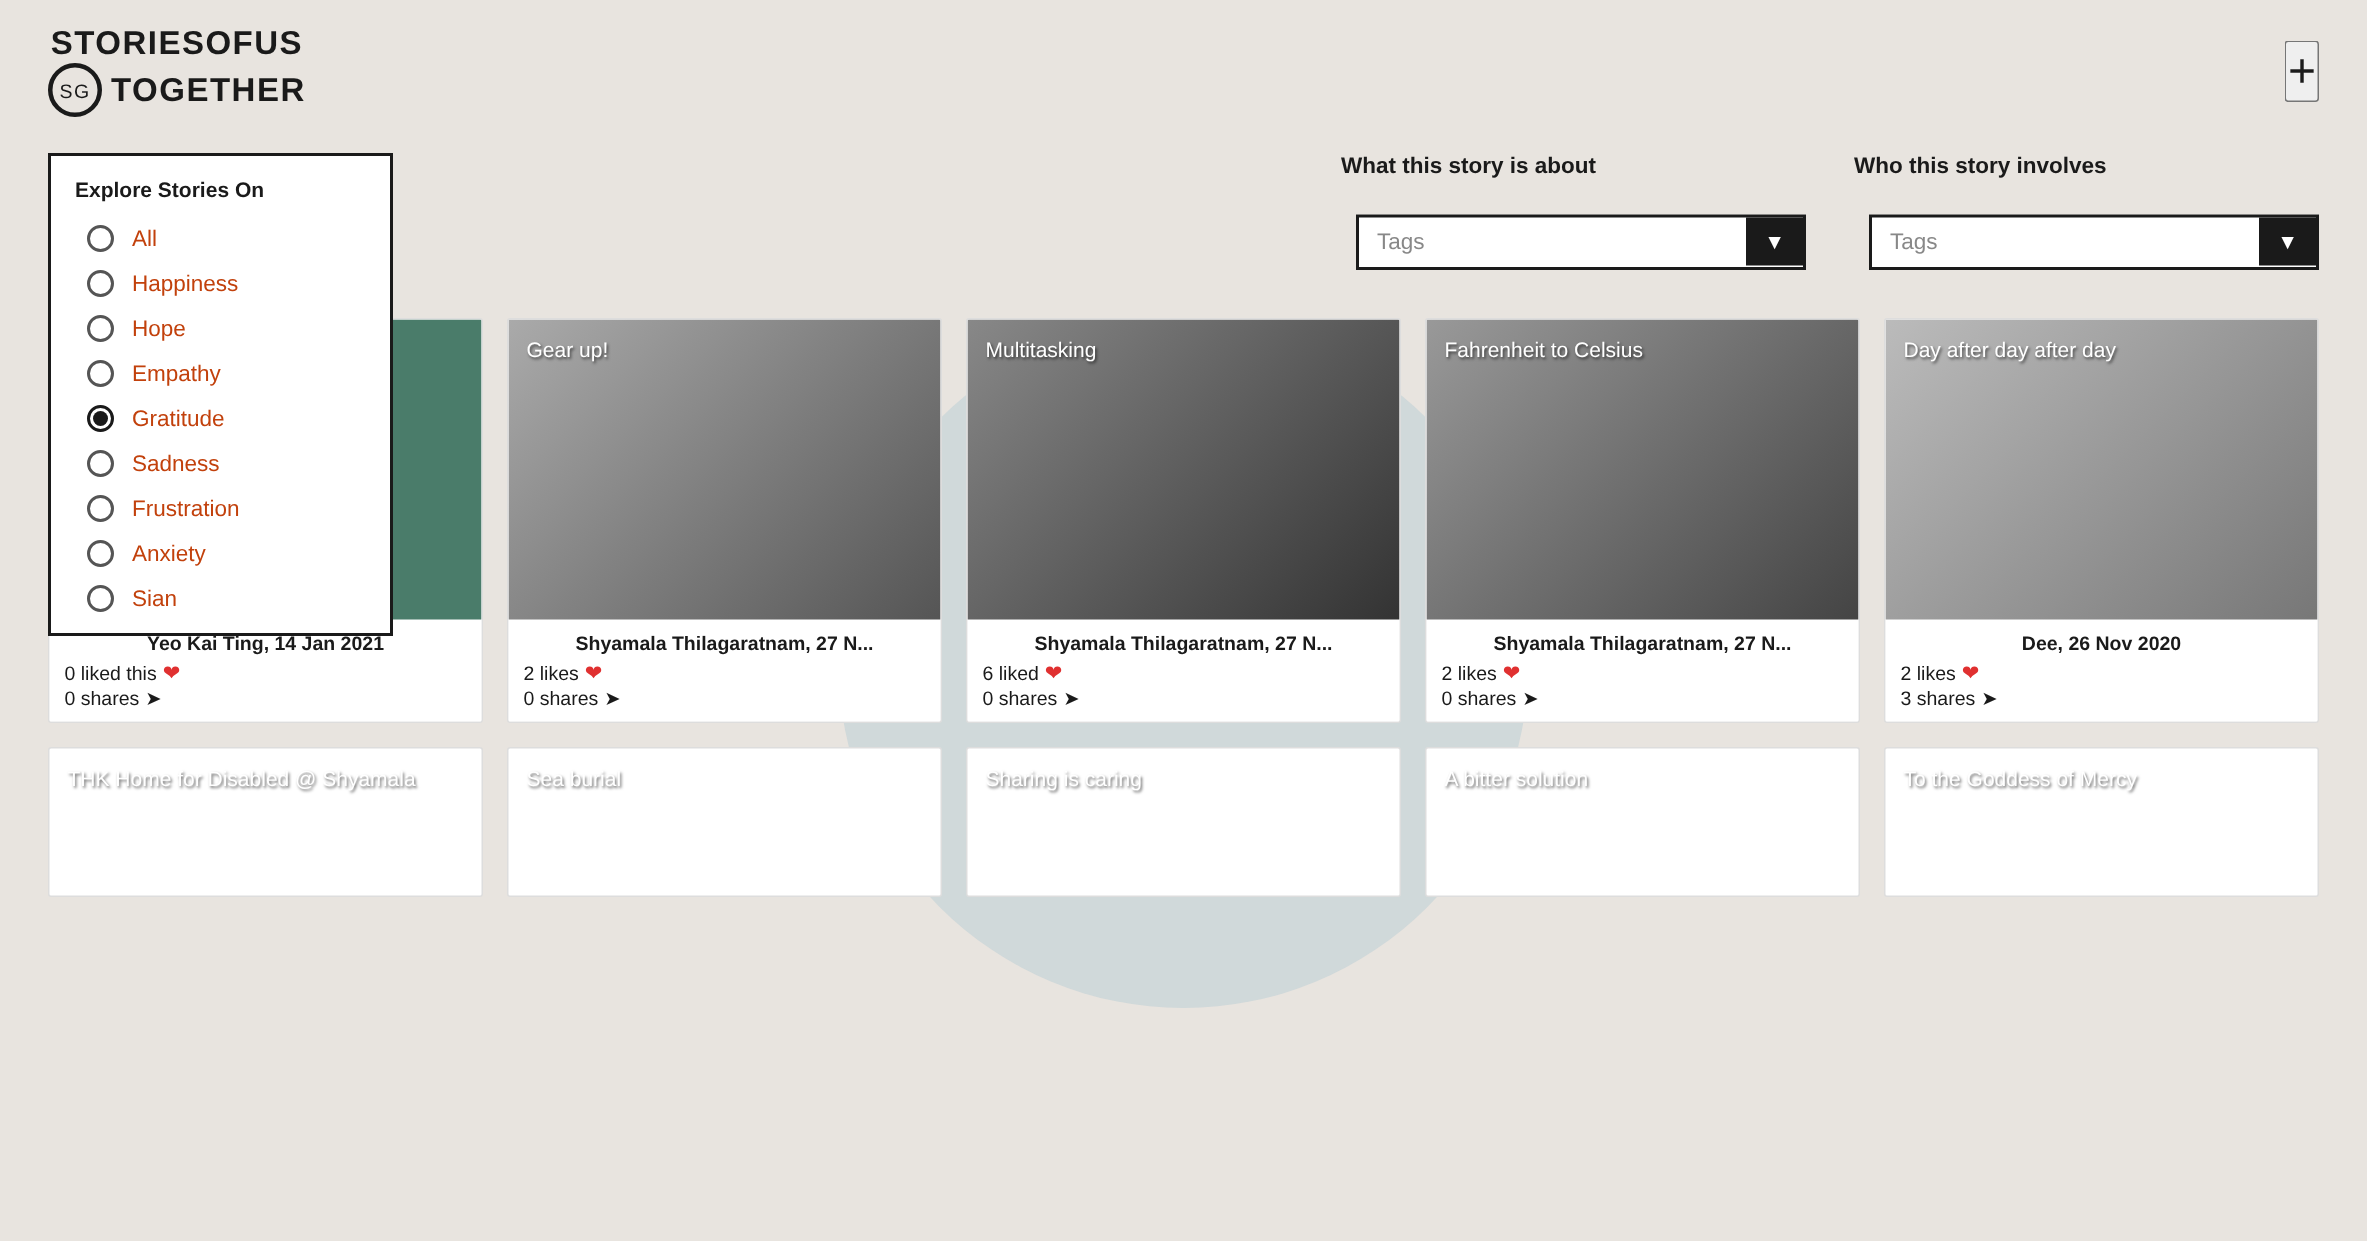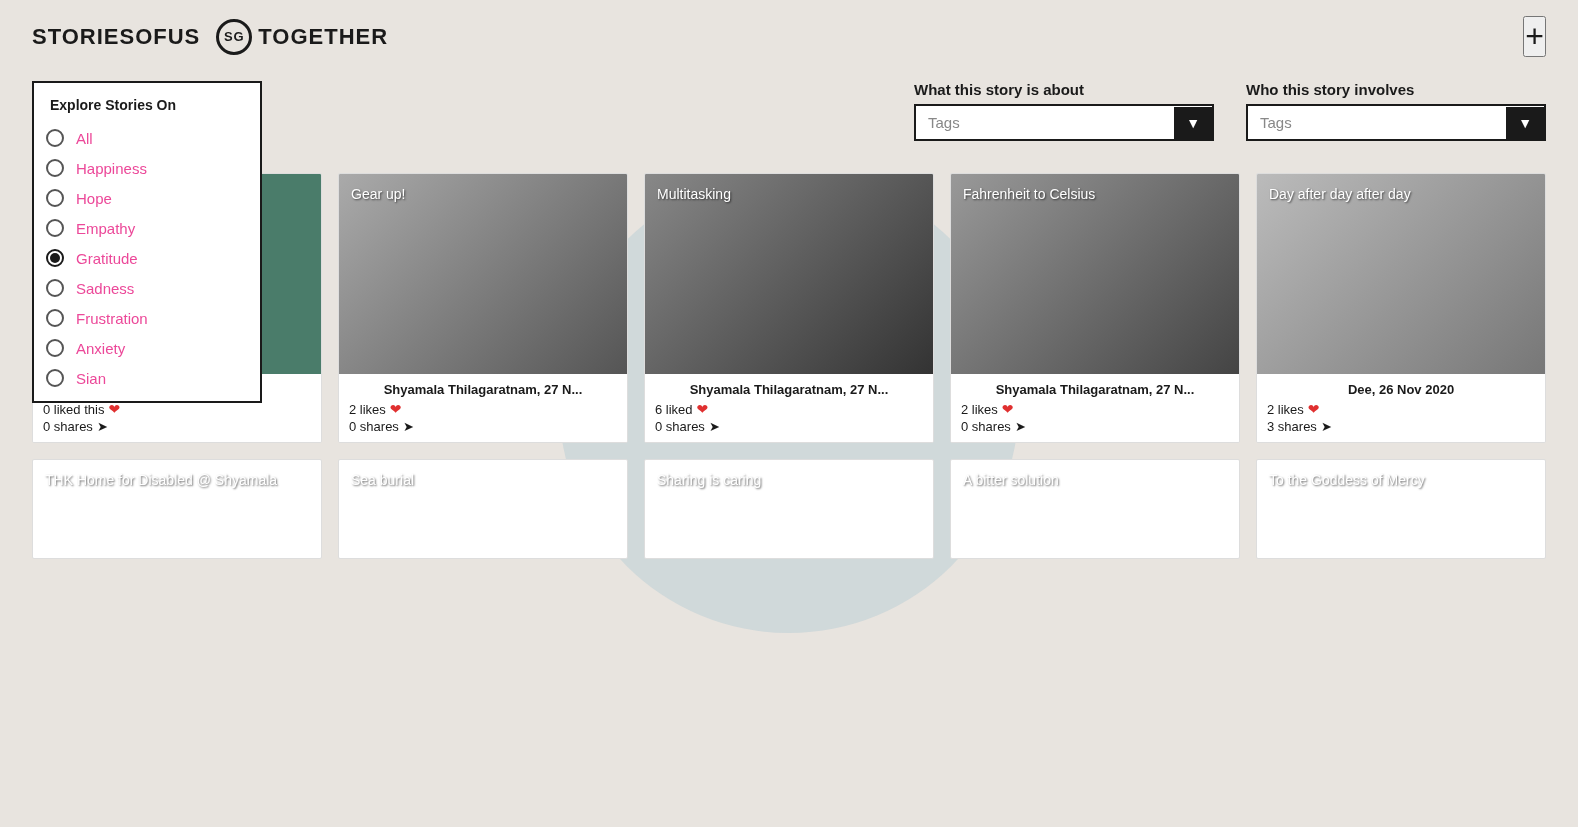--- a/index.html
+++ b/index.html
@@ -14,21 +14,21 @@
     .header {
       display: flex;
       align-items: center;
       justify-content: space-between;
       padding: 16px 32px;
       background: #e8e4df;
     }
     .header-logo {
       display: flex;
       align-items: center;
-      gap: 16px;
+      flex-direction: column;
     }
     .logo-text {
       font-size: 22px;
       font-weight: 900;
       letter-spacing: 1px;
       color: #1a1a1a;
     }
     .logo-sg {
       display: flex;
       align-items: center;
@@ -40,54 +40,55 @@
     }
     .sg-circle {
       width: 36px;
       height: 36px;
       border-radius: 50%;
       border: 3px solid #1a1a1a;
       display: flex;
       align-items: center;
       justify-content: center;
       font-size: 13px;
-      font-weight: 700;
+      font-weight: 400;
     }
     .header-plus {
       font-size: 32px;
       font-weight: 300;
       cursor: pointer;
       color: #1a1a1a;
     }
 
     
     .filters-row {
       display: flex;
       align-items: flex-start;
       padding: 8px 32px 16px 32px;
       gap: 32px;
     }
     .filter-group {
       display: flex;
       flex-direction: column;
-      gap: 6px;
+      gap: 24px;
     }
     .filter-label {
       font-size: 15px;
       font-weight: 700;
       color: #1a1a1a;
     }
     .filter-select {
       display: flex;
-      align-items: flex-end;
+      align-items: flex-start;
       border: 2px solid #1a1a1a;
       background: #fff;
       min-width: 220px;
       cursor: pointer;
       position: relative;
+      margin-left: 10px;
     }
     .filter-select-value {
       flex: 1;
       padding: 8px 12px;
       font-size: 15px;
       color: #888;
     }
     .filter-select-arrow {
       background: #1a1a1a;
       color: #fff;
@@ -115,24 +116,24 @@
     .dropdown-header-label {
       font-size: 14px;
       font-weight: 700;
       padding: 6px 16px 10px 16px;
       color: #1a1a1a;
     }
     .dropdown-item {
       display: flex;
       align-items: center;
       gap: 12px;
-      padding: 6px 12px;
+      padding: 6px 24px;
       cursor: pointer;
       font-size: 15px;
-      color: #ec4899;
+      color: #c2410c;
     }
     .radio-circle {
       width: 18px;
       height: 18px;
       border-radius: 50%;
       border: 2px solid #555;
       display: flex;
       align-items: center;
       justify-content: center;
       flex-shrink: 0;

